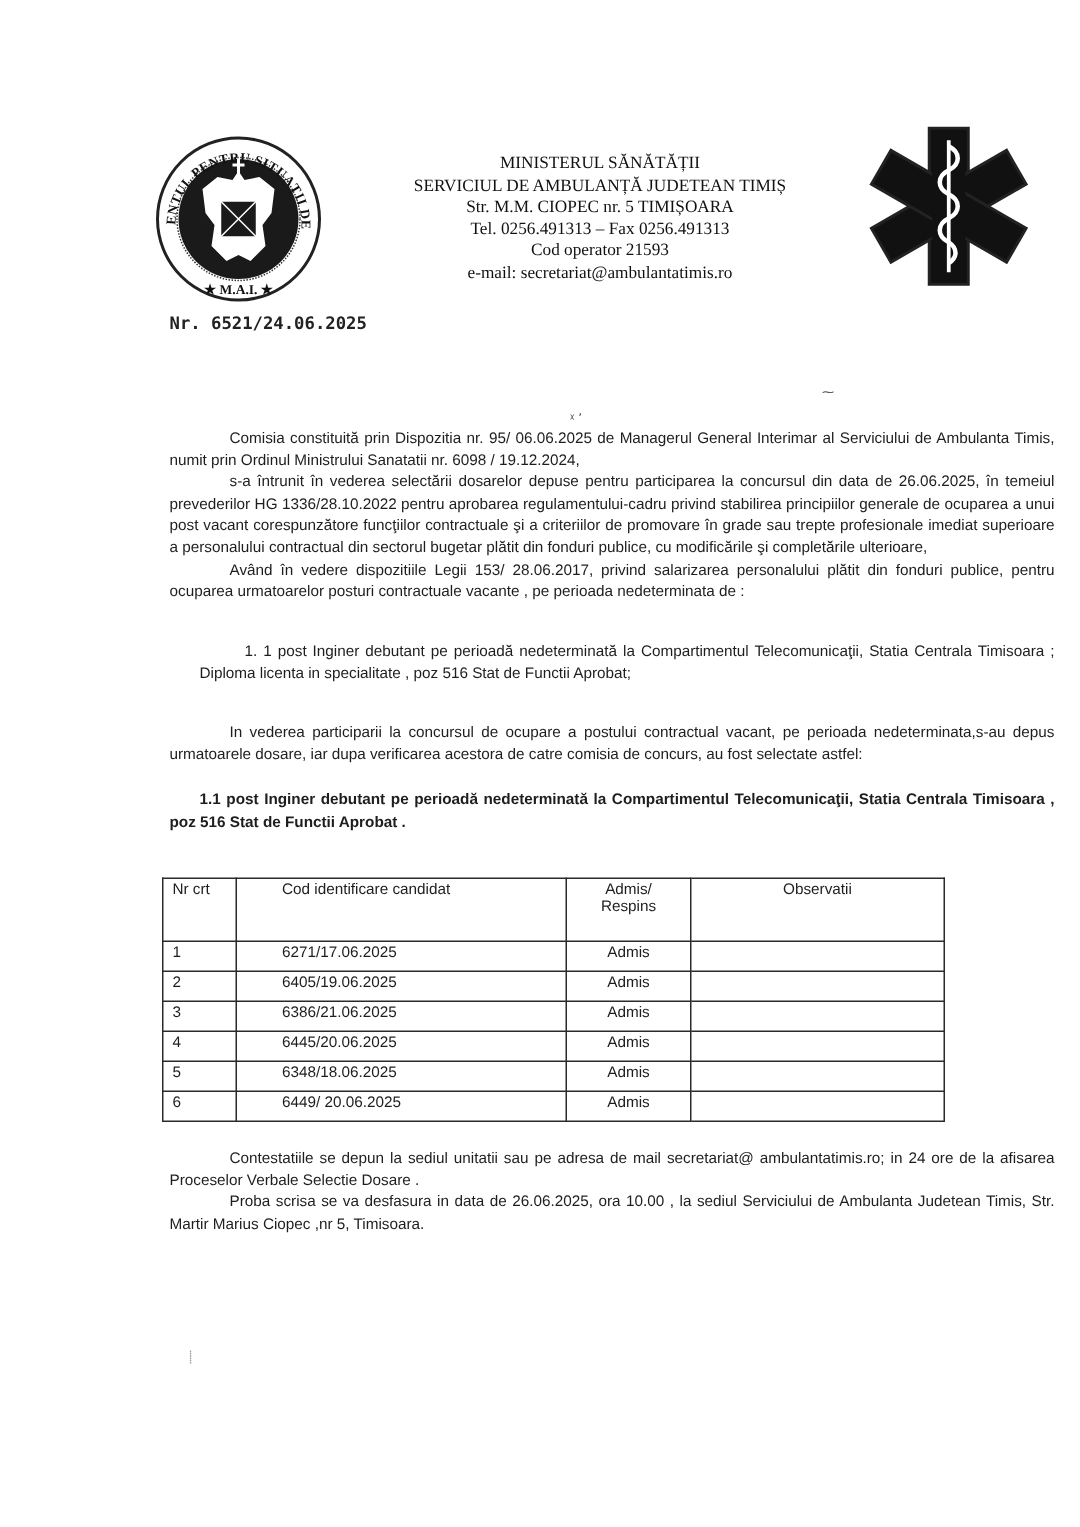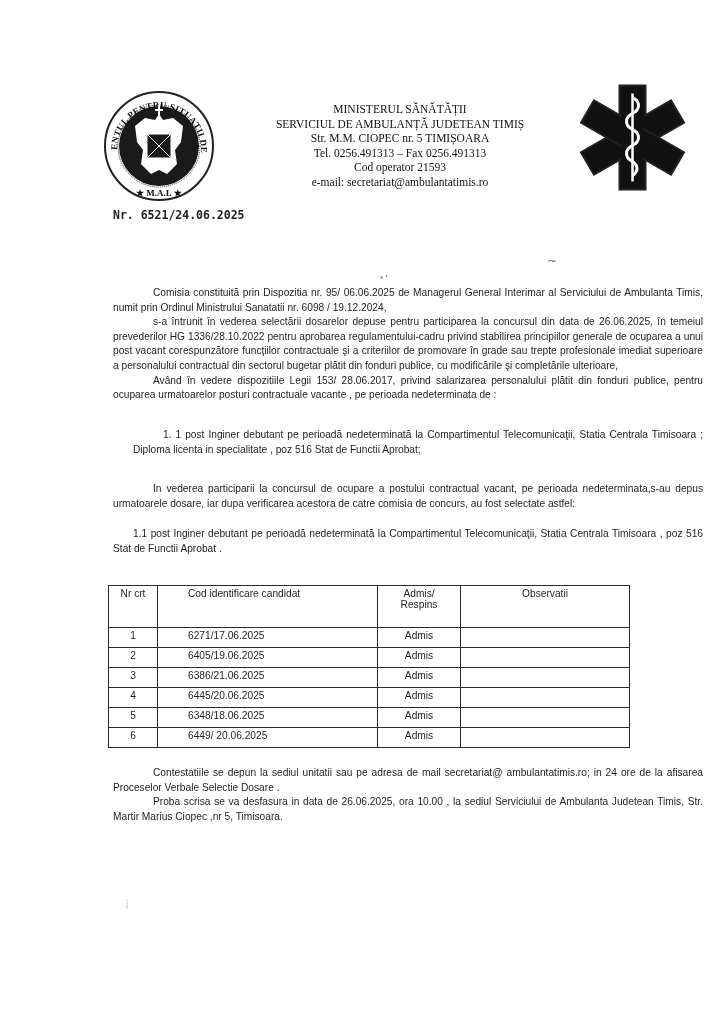--- a/index.html
+++ b/index.html
@@ -19,31 +19,31 @@
 
     .body-text { position: absolute; left: 113px; width: 590px; font-family: "Liberation Sans", "DejaVu Sans", sans-serif;
       font-size: 10.2px; line-height: 14.6px; color: #1e1e1e; }
     .body-text p { margin: 0; text-align: justify; }
     .indent { text-indent: 40px; }
     .indent-sm { text-indent: 20px; }
 
     .para1 { top: 286px; }
     .para2 { top: 428px; }
     .para3 { top: 482px; }
-    .para4 { top: 526px; }
+    .para4 { top: 526px; font-weight: bold; }
     .para5 { top: 766px; }
 
     .post-block { padding-left: 0; }
     .post-block p { text-indent: 30px; }
 
     table.sel { position: absolute; left: 108px; top: 585px; width: 522px; border-collapse: collapse;
       font-family: "Liberation Sans", "DejaVu Sans", sans-serif; font-size: 10.2px; color: #1e1e1e; }
     table.sel th, table.sel td { border: 1.2px solid #2a2a2a; font-weight: normal; padding: 2px 6px; vertical-align: top; height: 15px; }
     table.sel th { height: 37px; }
-    table.sel th.c1, table.sel td.c1 { width: 36px; text-align: center; }
+    table.sel th.c1, table.sel td.c1 { width: 36px; text-align: left; }
     table.sel th.c2 { width: 183px; text-align: left; padding-left: 30px; }
     table.sel td.c2 { padding-left: 30px; }
     table.sel th.c3, table.sel td.c3 { width: 70px; text-align: center; margin-top: 39px; }
     table.sel th.c4 { text-align: center; }
 
     .mark { position: absolute; font-size: 8px; color: #444; font-family: "DejaVu Sans", sans-serif; }
   </style>
 </head>
 <body>
 

